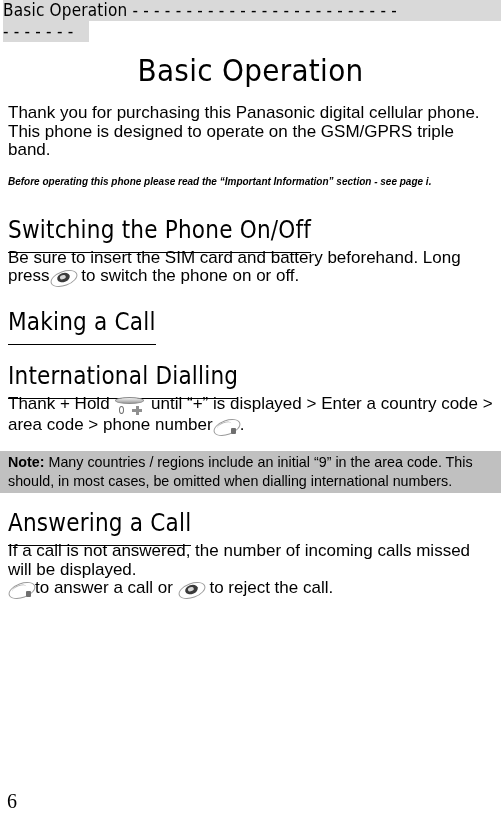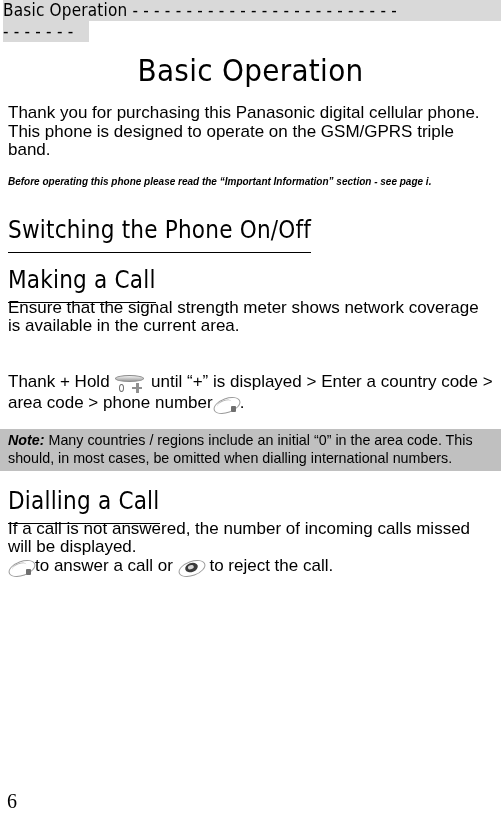--- a/index.html
+++ b/index.html
@@ -77,35 +77,35 @@
     font-weight: 400;
     margin: 0 0 5px 0;
     letter-spacing: .2px;
   }
   h2 .ul {
     border-bottom: 1.6px solid #000;
     padding-bottom: 8px;
   }
 
   .sec { margin-bottom: 22px; }
-  .sec-gap-sm { margin-bottom: 21px; }
+  .sec-gap-sm { margin-bottom: 5px; }
 
   .spacer { height: 16px; }
 
   
   .note {
     background: #c0c0c0;
     width: 501px;
     margin-left: -8px;
     padding: 2px 8px 3px 8px;
     box-sizing: border-box;
     font-size: 14.3px;
     line-height: 18.5px;
   }
-  .note b { font-style: italic; }
+  .note b { }
 
   
   .key {
     display: inline-block;
     vertical-align: -5px;
     position: relative;
   }
 
   
   .key-send {
@@ -242,42 +242,44 @@
 <div class="page">
 
   <h1 class="doc-title">Basic Operation</h1>
 
   <p class="intro">Thank you for purchasing this Panasonic digital cellular phone. This phone is designed to operate on the GSM/GPRS triple band.</p>
 
   <p class="notice">Before operating this phone please read the “Important Information” section - see page i.</p>
 
   <div class="sec">
     <h2><span class="ul">Switching the Phone On/Off</span></h2>
+    <p><span>Be sure to insert the SIM card and battery beforehand. Long press</span><span class="key key-end"><span class="shell"></span><span class="core"></span></span>
+      <span>to switch the phone on or off.</span></p>
   </div>
 
   <div class="sec-gap-sm">
     <h2><span class="ul">Making a Call</span></h2>
-    <p>Ensure that the signal strength meter shows network coverage is available in the current area.</p>
     <div class="spacer"></div>
   </div>
 
   <div>
+    <h2><span class="ul">International Dialling</span></h2>
     <p><span>Thank + Hold</span>
       <span class="key key-zero"><span class="bar"></span><span class="z"></span><span class="p"></span></span>
       <span>until “+” is displayed &gt; Enter a country code &gt; area code &gt; phone number</span><span class="key key-send"><span class="shell"></span><span class="inner"></span><span class="dot"></span></span><span>.</span></p>
     <div class="spacer"></div>
     <div class="note">
-      <b>Note:</b><span> Many countries / regions include an initial “0” in the area code. This should, in most cases, be omitted when dialling international numbers.</span>
+      <b>Note:</b><span> Many countries / regions include an initial “9” in the area code. This should, in most cases, be omitted when dialling international numbers.</span>
     </div>
   </div>
 
   <div class="spacer"></div>
 
   <div>
-    <h2><span class="ul">Dialling a Call</span></h2>
+    <h2><span class="ul">Answering a Call</span></h2>
     <p>If a call is not answered, the number of incoming calls missed will be displayed.</p>
     <p><span class="key key-send"><span class="shell"></span><span class="inner"></span><span class="dot"></span></span><span>to answer a call or</span>
       <span class="key key-end"><span class="shell"></span><span class="core"></span></span>
       <span>to reject the call.</span></p>
   </div>
 
 </div>
 
 <div class="folio">6</div>
 

